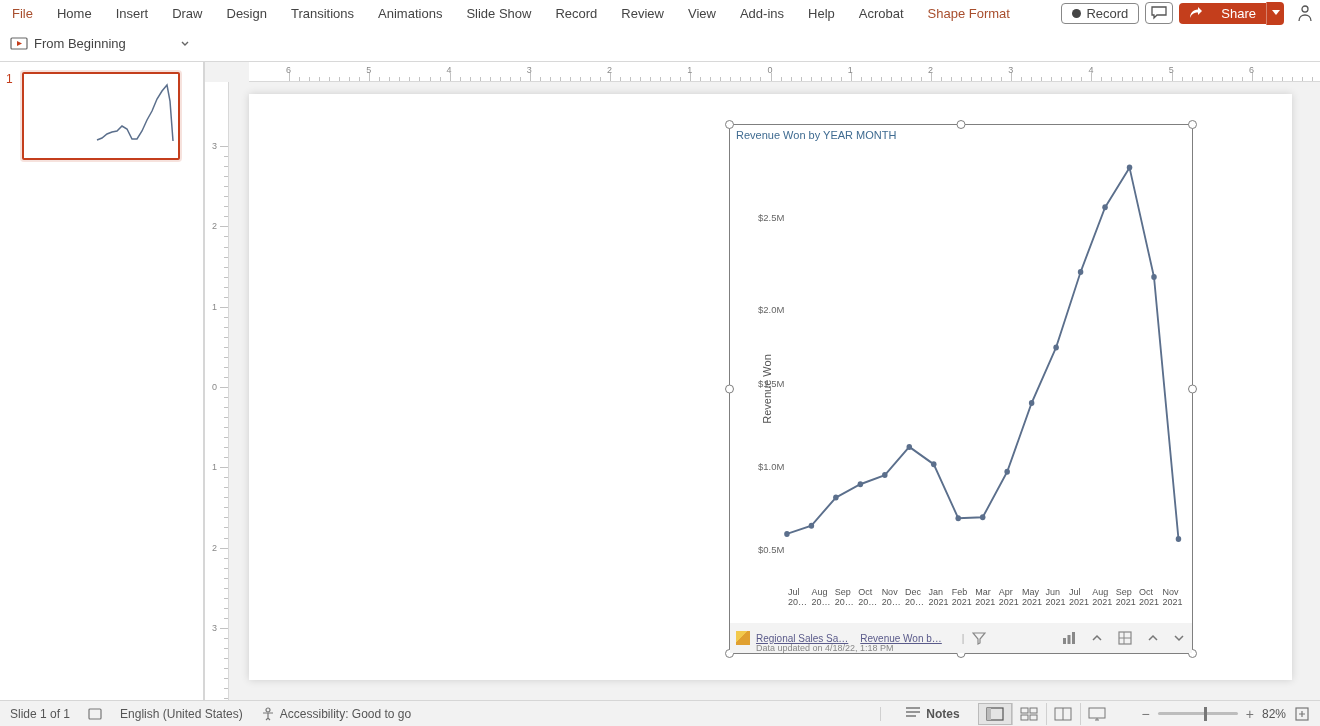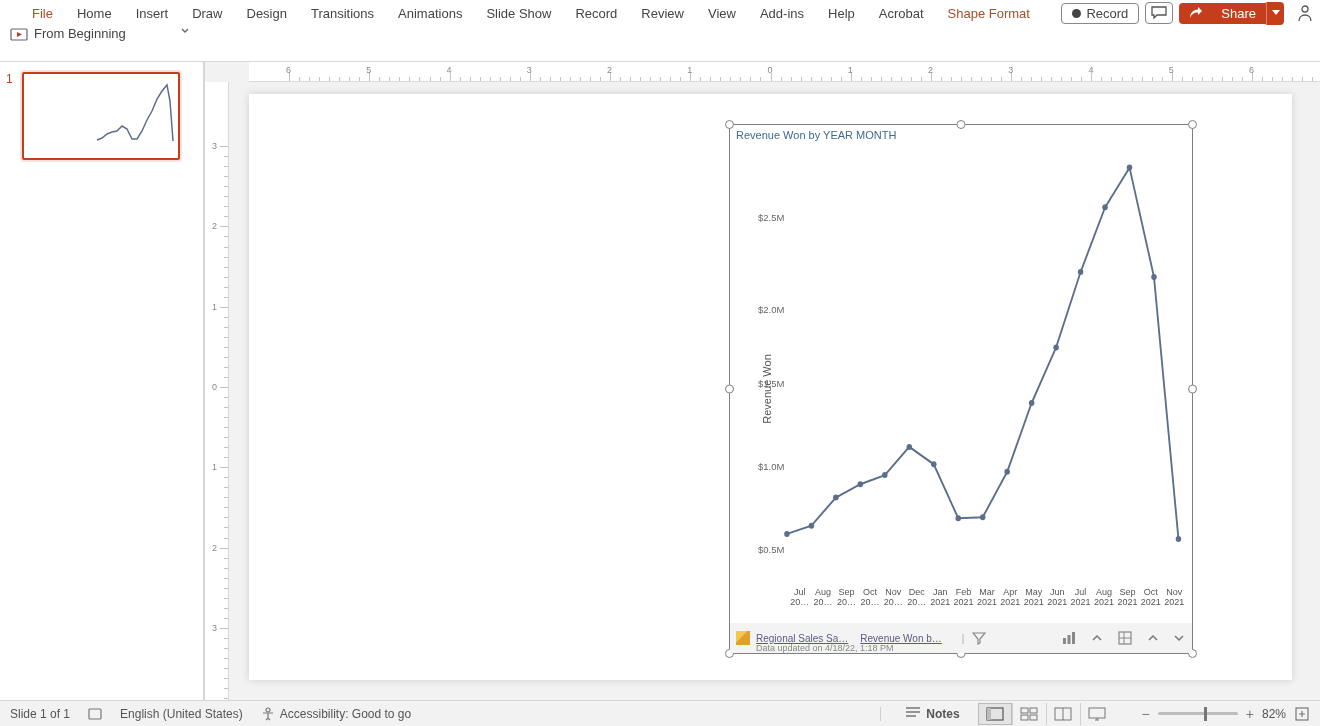--- a/index.html
+++ b/index.html
@@ -1,33 +1,33 @@
 <!DOCTYPE html>
 <html><head>
 <meta charset="utf-8">
 <style>
   * { box-sizing:border-box; margin:0; padding:0; font-family:"Segoe UI",Arial,sans-serif; }
   body { width:1320px; height:726px; background:#fff; overflow:hidden; position:relative; }
 
   
-  .ribbon-tabs { height:26px; display:flex; align-items:center; padding:0 20px; font-size:13px; color:#444; position:relative; }
+  .ribbon-tabs { height:26px; display:flex; align-items:center; padding:0 0; font-size:13px; color:#444; position:relative; }
   .ribbon-tabs .tab { padding:4px 12px 4px 12px; cursor:default; }
   .ribbon-tabs .tab.file { color:#a84e2d; font-weight:400; }
   .ribbon-tabs .tab.contextual { color:#a84e2d; }
   .ribbon-right { position:absolute; right:6px; top:0; height:26px; display:flex; align-items:center; gap:6px; }
   .record-btn { display:flex; align-items:center; gap:5px; border:1.5px solid #888; border-radius:4px; padding:2px 10px; font-size:13px; background:#fff; }
   .record-btn .dot { width:9px; height:9px; border-radius:50%; background:#444; }
   .comment-btn { width:28px; height:22px; border:1.5px solid #888; border-radius:4px; display:flex; align-items:center; justify-content:center; background:#fff; }
   .share-btn { display:flex; align-items:center; }
   .share-main { background:#c43e1c; color:#fff; display:flex; align-items:center; gap:18px; padding:3px 10px; border-radius:4px 0 0 4px; font-size:13px; }
   .share-drop { background:#c43e1c; color:#fff; width:18px; height:23px; display:flex; align-items:center; justify-content:center; border-radius:0 4px 4px 0; border-left:1px solid rgba(255,255,255,.35); }
   .presenter-icon { margin-left:6px; }
 
   
-  .sub-ribbon { height:36px; border-bottom:1px solid #d8d8d8; display:flex; align-items:flex-start; padding-left:10px; font-size:13px; color:#444; gap:6px; }
+  .sub-ribbon { height:36px; border-bottom:1px solid #d8d8d8; display:flex; align-items:center; padding-left:10px; font-size:13px; color:#444; gap:6px; }
   .sub-ribbon .fb-icon { width:18px; height:18px; }
   .sub-ribbon .chev { margin-left:48px; font-size:10px; color:#666; }
 
   
   .work { position:absolute; top:62px; left:0; right:0; bottom:26px; display:flex; background:#f2f2f2; }
   .thumb-pane { width:205px; background:#fff; border-right:2px solid #d6d6d6; padding:10px 10px 0 6px; }
   .thumb-wrap { display:flex; gap:6px; }
   .slide-num { font-size:12px; color:#c43e1c; width:10px; }
   .thumb { width:158px; height:88px; border:2px solid #c43e1c; border-radius:2px; background:#fff; position:relative; box-shadow:0 0 0 2px rgba(196,62,28,.15); }
   .thumb-chart { position:absolute; right:4px; top:4px; bottom:4px; width:80px; }
@@ -56,21 +56,21 @@
   .h-nw{left:-5px;top:-5px} .h-n{left:50%;top:-5px;transform:translateX(-50%)} .h-ne{right:-5px;top:-5px}
   .h-w{left:-5px;top:50%;transform:translateY(-50%)} .h-e{right:-5px;top:50%;transform:translateY(-50%)}
   .h-sw{left:-5px;bottom:-5px} .h-s{left:50%;bottom:-5px;transform:translateX(-50%)} .h-se{right:-5px;bottom:-5px}
 
   
   .chart-title { position:absolute; left:6px; top:4px; font-size:11px; color:#3f6b91; }
   .chart-plot { position:absolute; left:20px; top:20px; right:8px; bottom:65px; }
   .yaxis-title { position:absolute; left:2px; top:50%; transform:translateY(-50%) rotate(-90deg); transform-origin:center; font-size:11px; color:#555; }
   .ytick { position:absolute; left:28px; font-size:9.5px; color:#666; transform:translateY(-50%); }
   .xaxis { position:absolute; left:58px; right:6px; bottom:40px; height:26px; display:flex; }
-  .xaxis .col { flex:1; text-align:center; font-size:9px; color:#555; line-height:1.15; }
+  .xaxis .col { flex:1; text-align:left; font-size:9px; color:#555; line-height:1.15; }
   .xaxis-title { position:absolute; left:0; right:0; bottom:18px; text-align:center; font-size:11px; color:#555; }
 
   .chart-footer { position:absolute; left:0; right:0; bottom:0; height:30px; background:#f3f3f3; display:flex; align-items:center; font-size:10px; padding:0 6px; color:#555; }
   .chart-footer .pbi-icon{width:14px;height:14px;background:linear-gradient(135deg,#f2c94c 40%,#e0a030 40%);margin-right:6px;}
   .chart-footer a { color:#5a5a8a; text-decoration:underline; margin-right:12px;}
   .chart-footer .sep{color:#aaa;margin:0 8px;}
   .chart-footer .right{position:absolute;right:8px;display:flex;gap:16px;align-items:center;color:#666;}
   .chart-footer .sub{position:absolute;left:26px;bottom:0px;font-size:9px;color:#888;}
 
   

